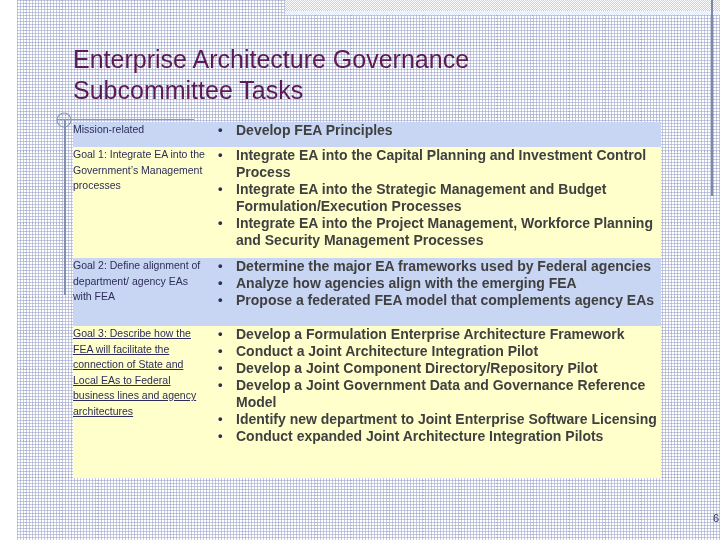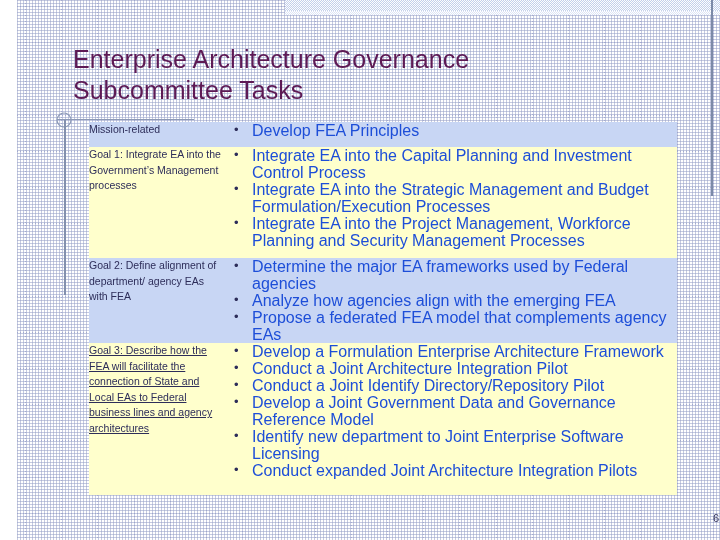--- a/index.html
+++ b/index.html
@@ -124,21 +124,21 @@
     left: 47px;
     top: 120px;
     width: 2px;
     height: 175px;
     background-color: #8390ad;
   }
 
   
   #tasks-table {
     position: absolute;
-    left: 72px;
+    left: 56px;
     top: 122px;
     width: 588px;
     border-collapse: collapse;
     table-layout: fixed;
   }
   #tasks-table td {
     vertical-align: top;
     padding: 0;
     border: none;
   }
@@ -146,24 +146,25 @@
     width: 135px;
     padding: 8px 6px 8px 3px;
     color: #2d2d59;
     font-size: 10.5px;
     line-height: 15.5px;
     font-family: "Liberation Sans", sans-serif;
   }
   td.c-body {
     width: 453px;
     padding: 6px 6px 8px 0px;
-    color: #1d4ed8;
-    font-size: 16px;
+    color: #404040;
+    font-size: 14px;
     line-height: 17px;
     font-family: "Liberation Sans", sans-serif;
+    font-weight: bold;
   }
   tr.row-blue td { background-color: #c8d6f4; }
   tr.row-yellow td { background-color: #ffffcc; }
 
   ul.bullets {
     list-style: none;
     margin: 0;
     padding: 0;
   }
   ul.bullets li {
@@ -279,21 +280,21 @@
               <li>Propose a federated FEA model that complements agency EAs</li>
             </ul>
           </td>
         </tr>
         <tr class="row-yellow">
           <td class="c-label" style="height: 152px; text-decoration: underline;">Goal 3: Describe how the FEA will facilitate the connection of State and Local EAs to Federal business lines and agency architectures</td>
           <td class="c-body">
             <ul class="bullets tight">
               <li>Develop a Formulation Enterprise Architecture Framework</li>
               <li>Conduct a Joint Architecture Integration Pilot</li>
-              <li>Conduct a Joint Identify Directory/Repository Pilot</li>
+              <li>Develop a Joint Component Directory/Repository Pilot</li>
               <li>Develop a Joint Government Data and Governance Reference Model</li>
               <li>Identify new department to Joint Enterprise Software Licensing</li>
               <li>Conduct expanded Joint Architecture Integration Pilots</li>
             </ul>
           </td>
         </tr>
       </tbody>
   </table>
 
   <div id="page-number">6</div>

